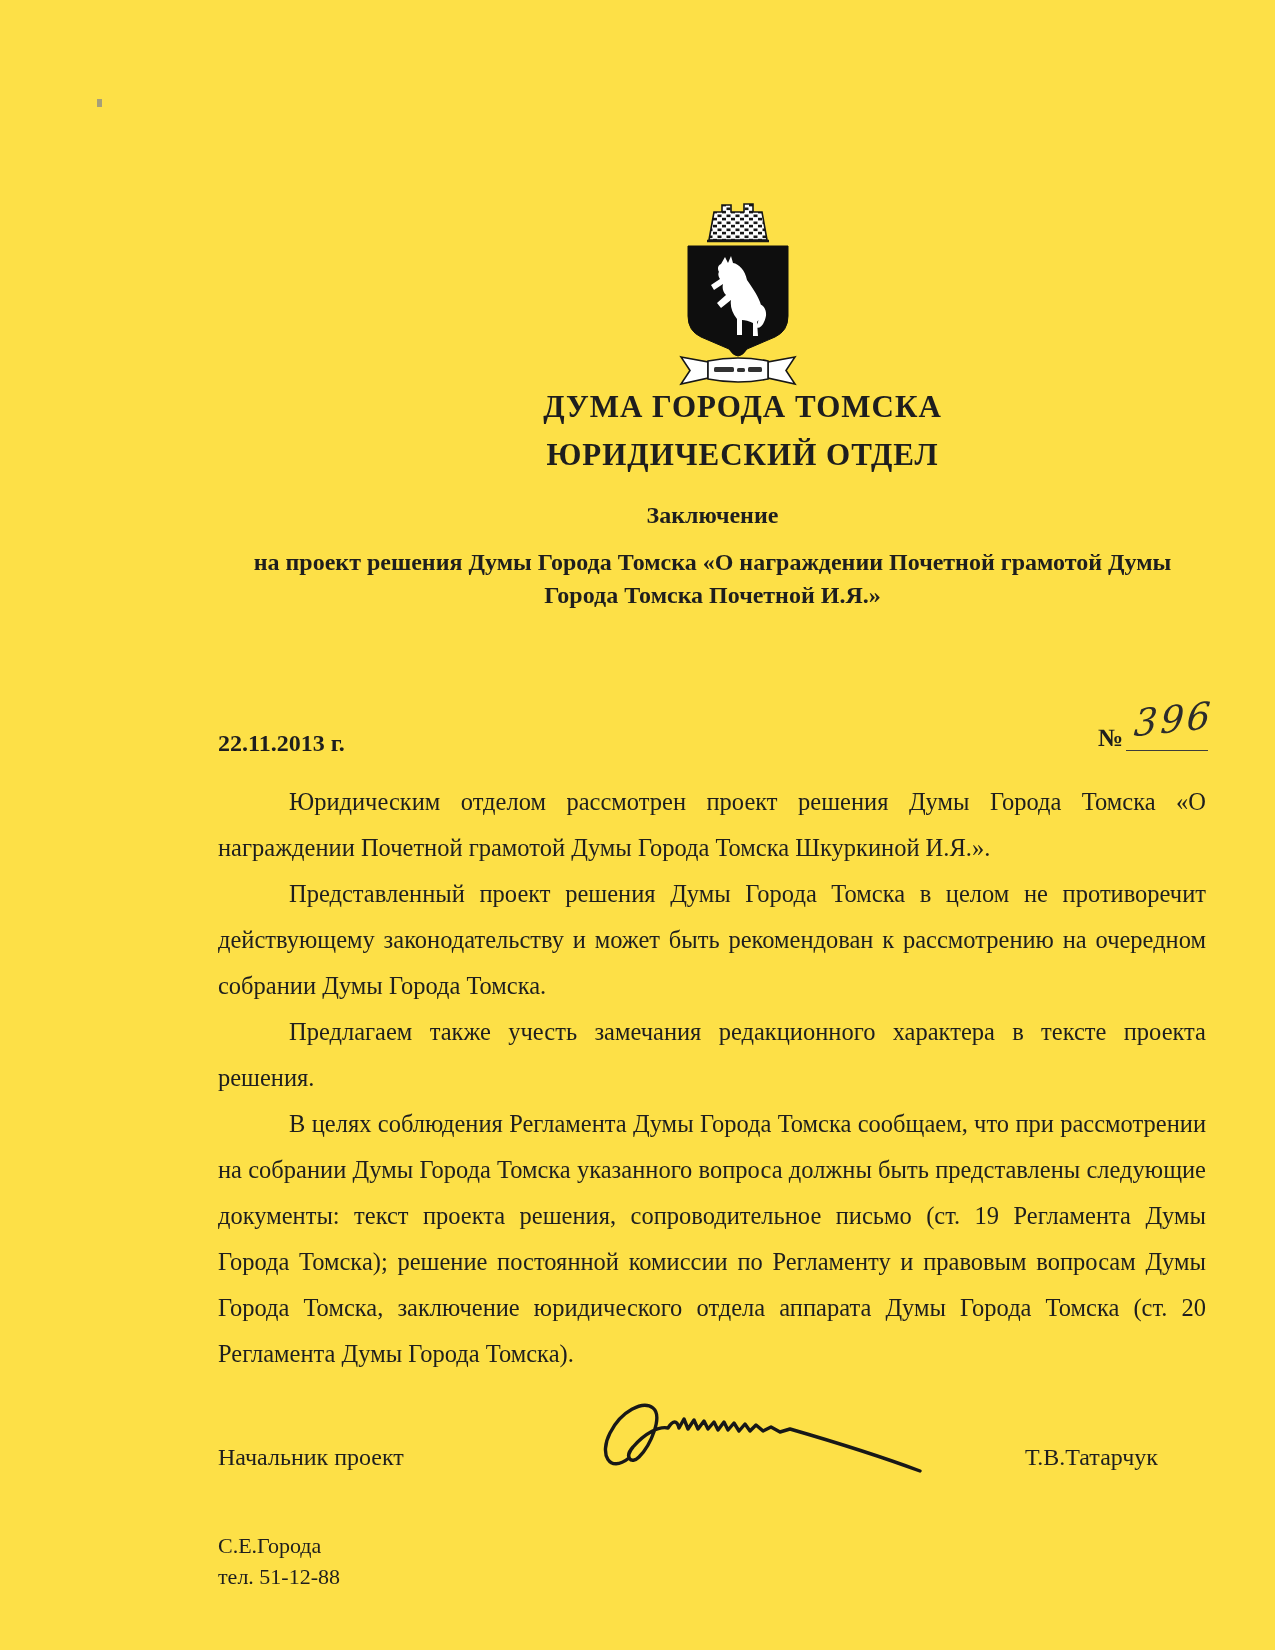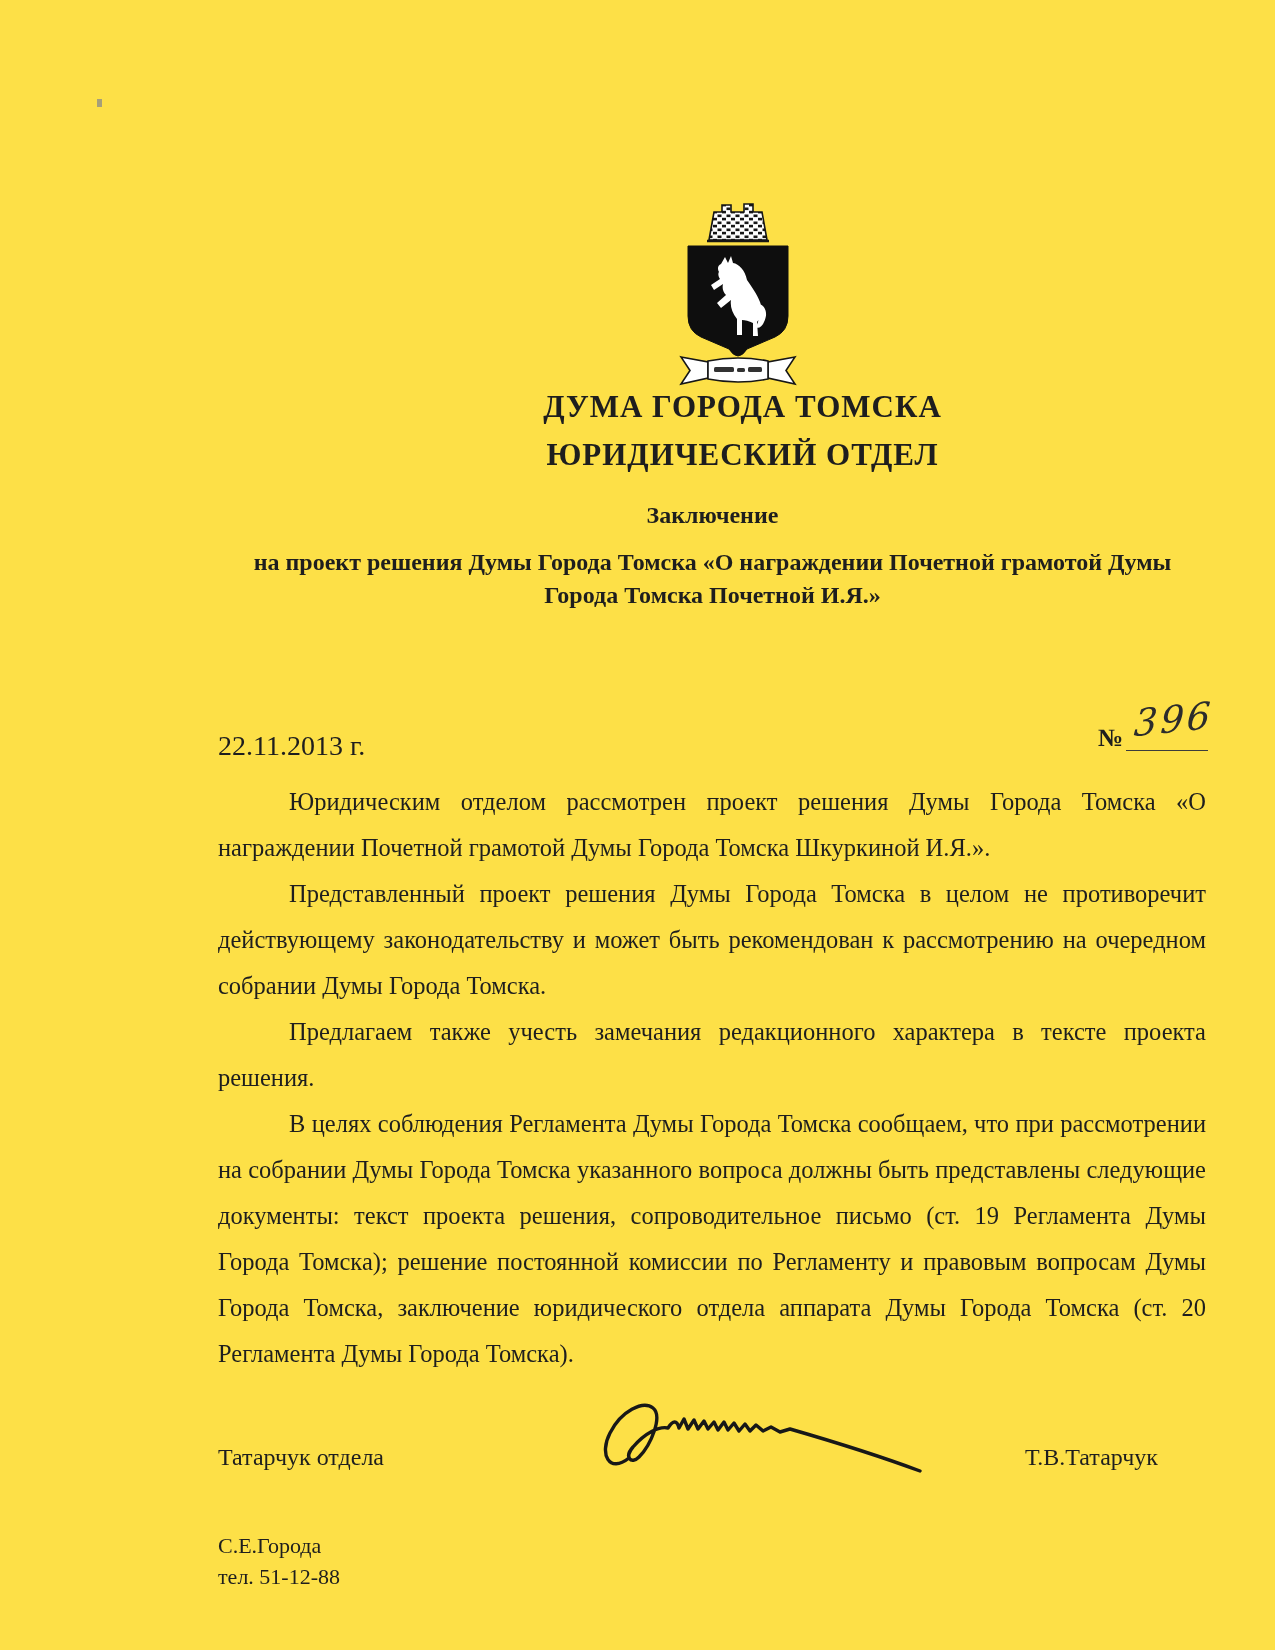--- a/index.html
+++ b/index.html
@@ -16,21 +16,21 @@
     position:absolute;left:97px;top:99px;width:5px;height:8px;
     background:#8a8a8a;opacity:.75;filter:blur(.6px);
   }
   .emblem{position:absolute;left:663px;top:200px;width:150px;height:192px;}
   .center-wide{position:absolute;left:210px;right:0;text-align:center;}
   .center-title{position:absolute;left:150px;right:0;text-align:center;}
   .org-name{top:389px;font-size:31px;font-weight:bold;letter-spacing:1px;}
   .dept-name{top:437px;font-size:31px;font-weight:bold;letter-spacing:1px;}
   .doc-type{top:502px;font-size:24px;font-weight:bold;}
   .subject{top:546px;font-size:24px;font-weight:bold;line-height:33px;}
-  .date{position:absolute;left:218px;top:730px;font-size:28px;}
+  .date{position:absolute;left:218px;top:730px;font-size:24px;font-weight:bold;}
   .number-group{position:absolute;left:1098px;top:698px;width:120px;height:60px;}
   .number-sign{position:absolute;left:0;top:26px;font-size:25px;font-weight:bold;}
   .number-value{
     position:absolute;left:36px;top:0;
     font-family:"DejaVu Serif", serif;
     font-style:italic;font-size:37px;color:#2c2c2c;
     transform:rotate(-6deg) skewX(-10deg);
     letter-spacing:3px;
   }
   .number-underline{position:absolute;left:28px;top:52px;width:82px;border-bottom:1.6px solid #3c3c3c;}
@@ -117,21 +117,21 @@
   <svg class="signature-svg" width="335" height="92" viewBox="0 0 335 92" xmlns="http://www.w3.org/2000/svg">
     <path fill="none" stroke="#181818" stroke-width="3.4" stroke-linecap="round" stroke-linejoin="round" d="M36,60 C16,76 6,56 17,35 C28,13 50,2 60,10 C70,18 58,47 46,59
              C38,67 31,59 40,49 C52,35 66,28 75,30
              C80,22 84,22 86,30 L91,21 L95,31 L101,22 L105,31 L111,23 L115,31
              L121,24 L125,32 L131,24 L135,32 L141,25 L146,33 L152,26 L157,33
              L163,27 L170,33 L178,29 L187,34 L197,31
              C235,42 292,60 327,73"></path>
   </svg>
 
   <div class="sign-row">
-    <span class="sign-position">Татарчук отдела</span>
+    <span class="sign-position">Начальник проект</span>
     <span class="sign-name">Т.В.Татарчук</span>
   </div>
 
   <div class="footer">
     <div>С.Е.Города</div>
     <div>тел. 51-12-88</div>
   </div>
 
 </div>
 

